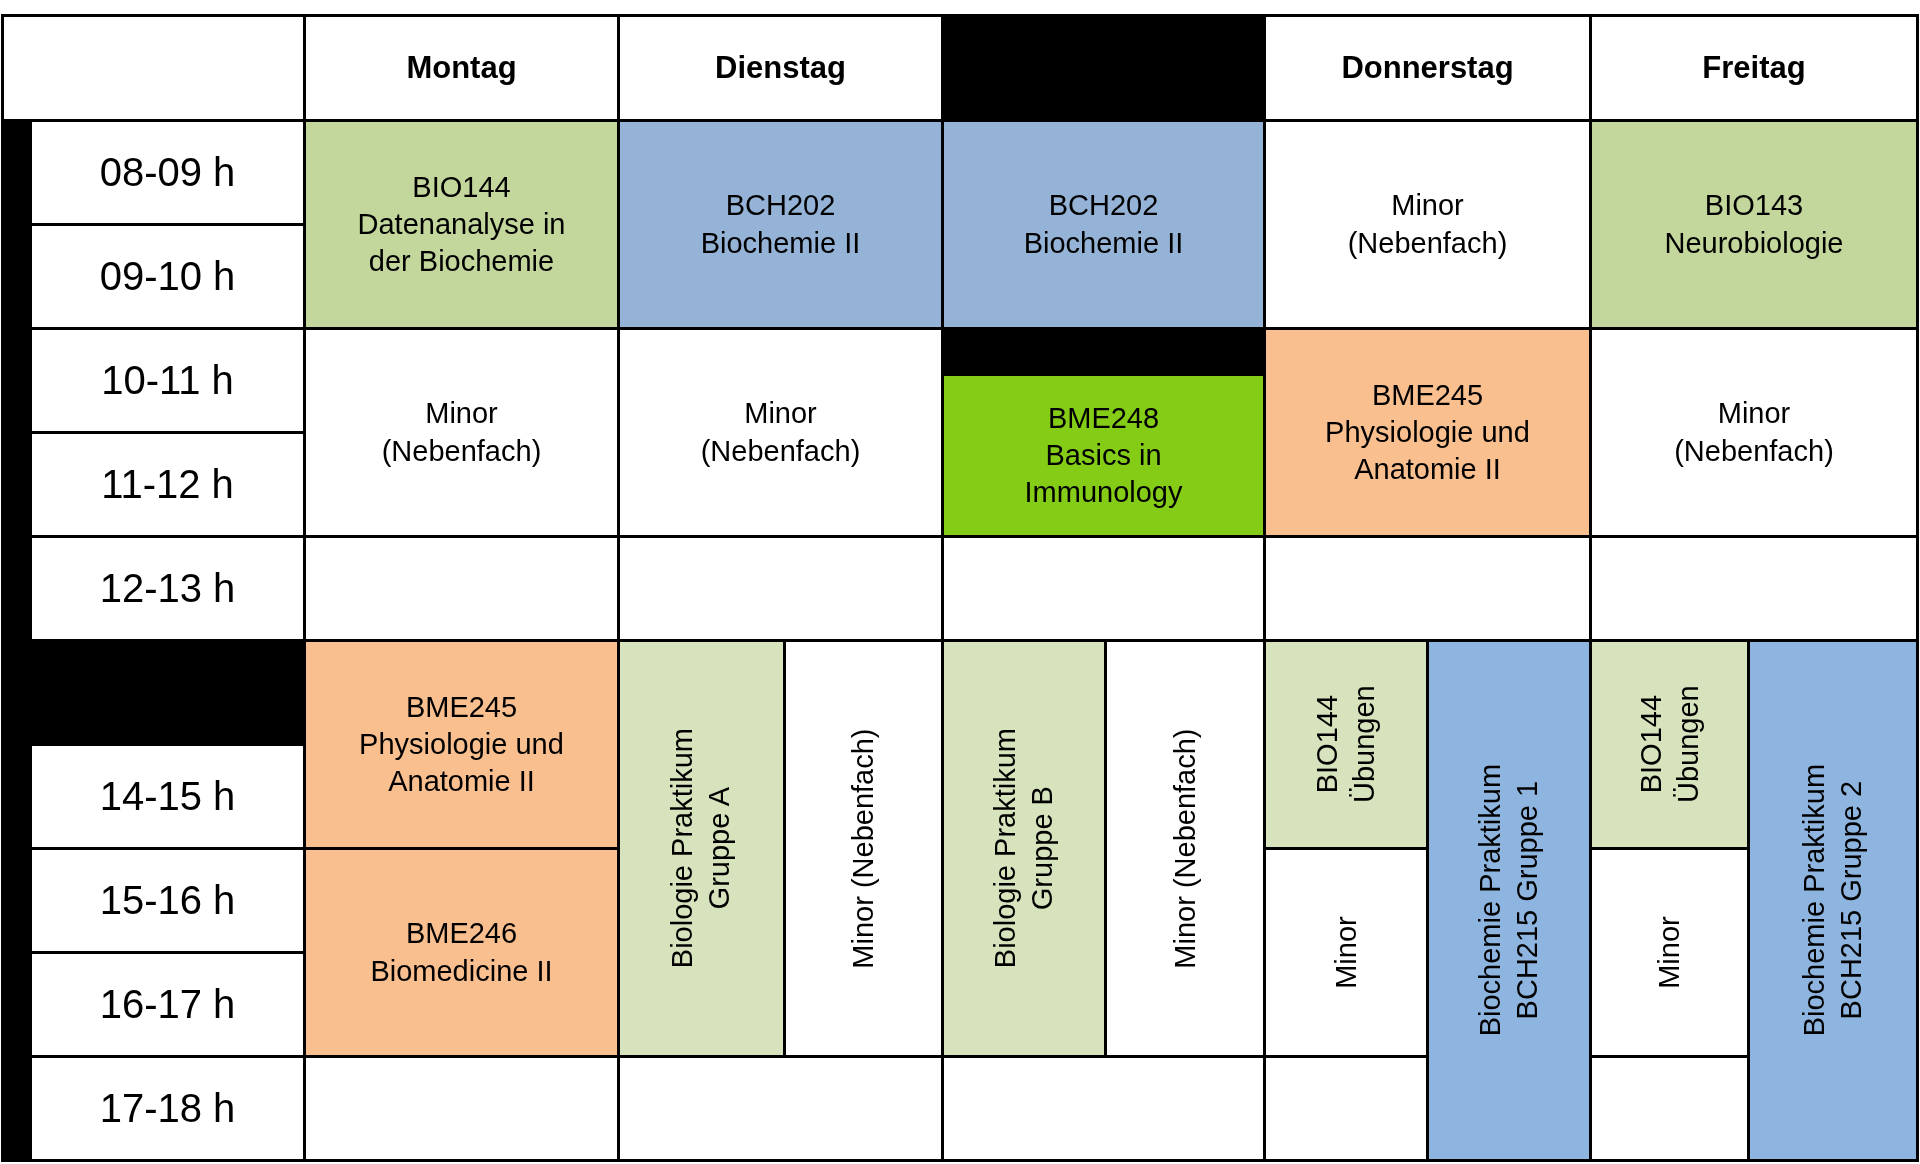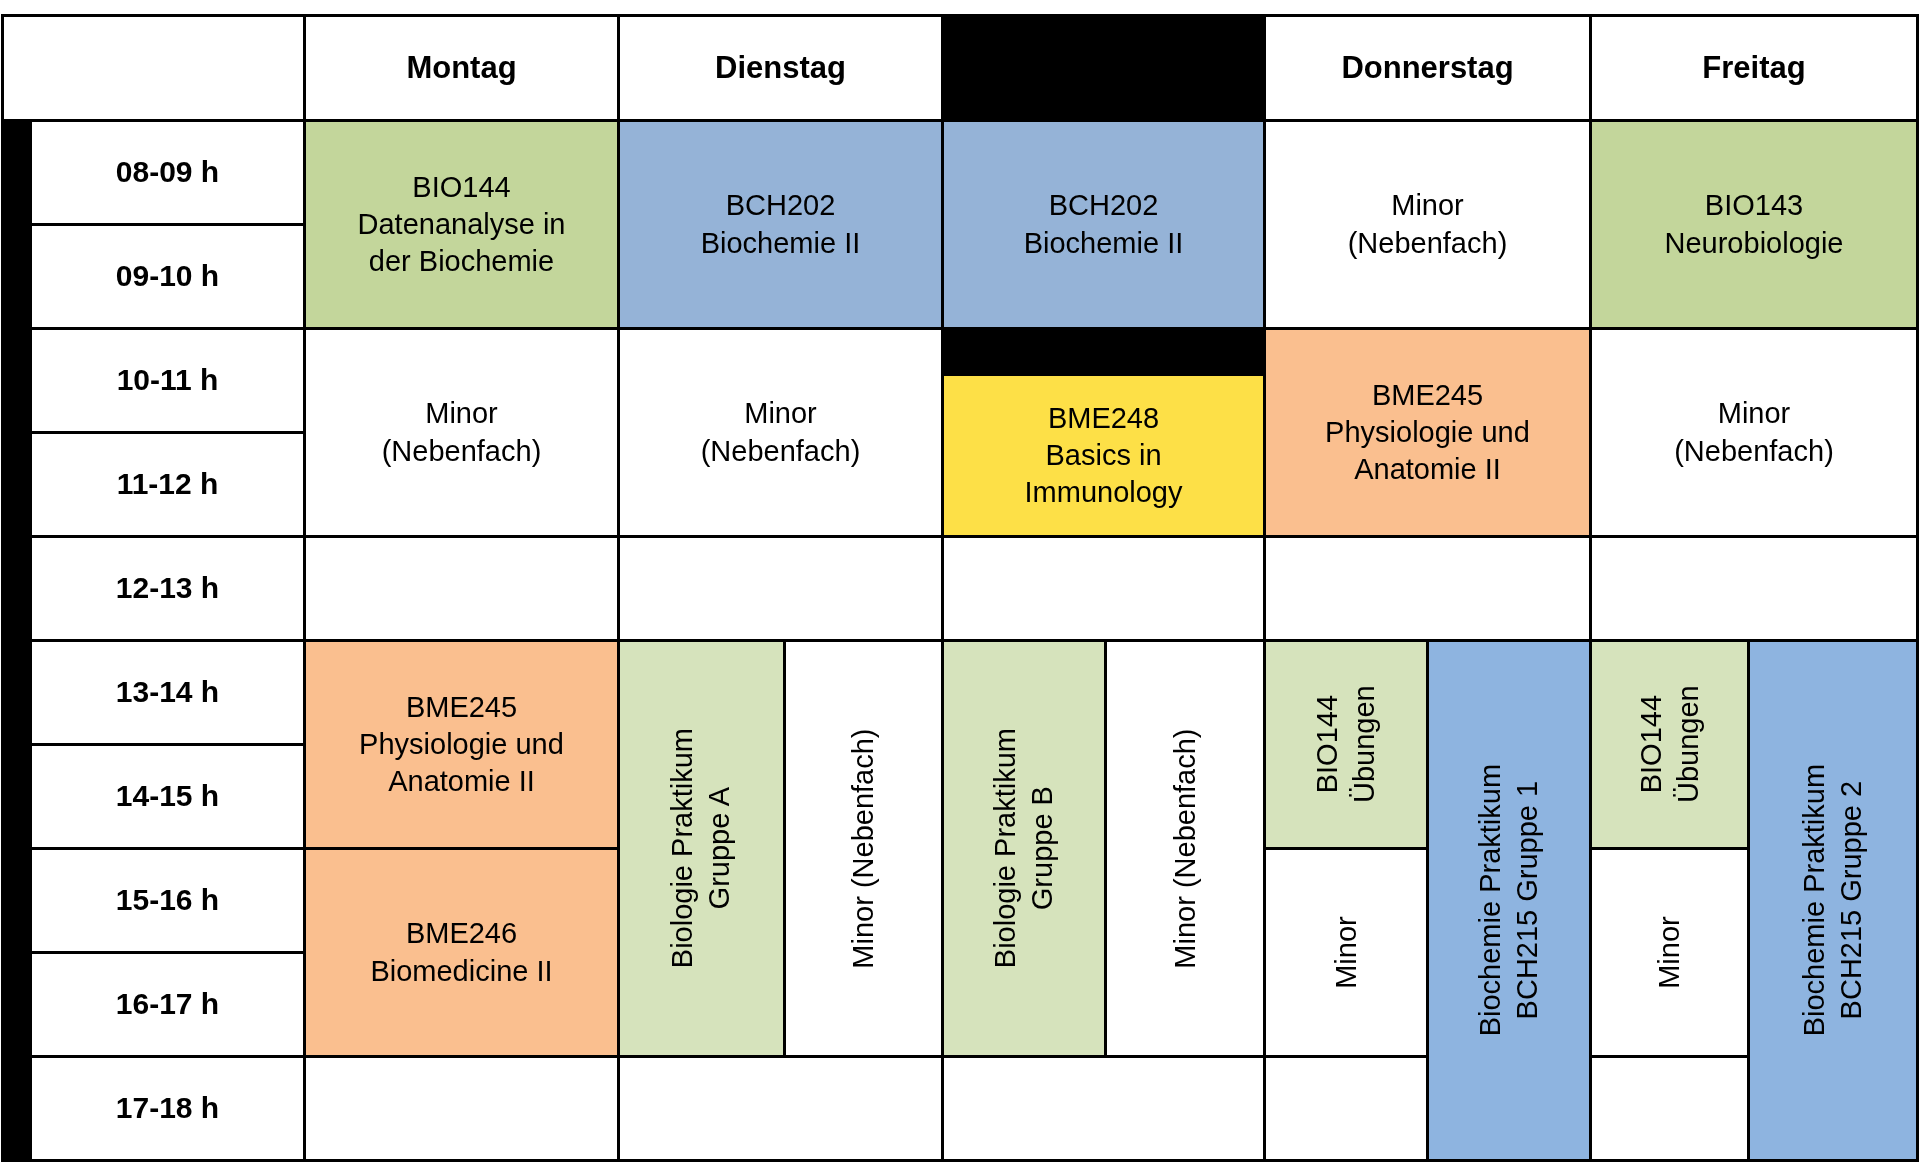--- a/index.html
+++ b/index.html
@@ -33,22 +33,22 @@
     text-align: center;
     font-size: 29px;
     line-height: 1.28;
   }
   .cell span { display: block; }
   .hdr {
     font-weight: bold;
     font-size: 31px;
   }
   .time {
-    font-weight: bold;
-    font-size: 30px;
+    font-weight: normal;
+    font-size: 40px;
     margin-left: 28px;
   }
   .vcell { overflow: visible; }
   .vtext {
     transform: rotate(-90deg);
     white-space: nowrap;
     text-align: center;
   }
   .vtext span { display: block; }
 </style>
@@ -62,21 +62,20 @@
     <div class="cell hdr" style="grid-area:1/2/2/3">Montag</div>
     <div class="cell hdr" style="grid-area:1/3/2/5">Dienstag</div>
     <div class="cell hdr" style="grid-area:1/7/2/9">Donnerstag</div>
     <div class="cell hdr" style="grid-area:1/9/2/11">Freitag</div>
 
     <div class="cell time" style="grid-area:2/1/3/2">08-09 h</div>
     <div class="cell time" style="grid-area:3/1/4/2">09-10 h</div>
     <div class="cell time" style="grid-area:4/1/5/2">10-11 h</div>
     <div class="cell time" style="grid-area:5/1/6/2">11-12 h</div>
     <div class="cell time" style="grid-area:6/1/7/2">12-13 h</div>
-    <div class="cell time" style="grid-area:7/1/8/2">13-14 h</div>
     <div class="cell time" style="grid-area:8/1/9/2">14-15 h</div>
     <div class="cell time" style="grid-area:9/1/10/2">15-16 h</div>
     <div class="cell time" style="grid-area:10/1/11/2">16-17 h</div>
     <div class="cell time" style="grid-area:11/1/12/2">17-18 h</div>
 
     <div class="cell" style="grid-area: 2 / 2 / 4 / 3; background: rgb(195, 214, 155);">
       <span>BIO144</span>
       <span>Datenanalyse in</span>
       <span>der Biochemie</span>
     </div>
@@ -115,21 +114,21 @@
       <div class="vtext">
         <span>Minor (Nebenfach)</span>
       </div>
     </div>
     <div class="cell" style="grid-area:11/3/12/5"></div>
 
     <div class="cell" style="grid-area: 2 / 5 / 4 / 7; background: rgb(149, 179, 215);">
       <span>BCH202</span>
       <span>Biochemie II</span>
     </div>
-    <div class="cell" style="grid-area: 4 / 5 / 6 / 7; background: #fde047; margin-top: 46px;">
+    <div class="cell" style="grid-area: 4 / 5 / 6 / 7; background: #84cc16; margin-top: 46px;">
       <span>BME248</span>
       <span>Basics in</span>
       <span>Immunology</span>
     </div>
     <div class="cell" style="grid-area:6/5/7/7"></div>
     <div class="cell vcell" style="grid-area: 7 / 5 / 11 / 6; background: rgb(214, 227, 188);">
       <div class="vtext">
         <span>Biologie Praktikum</span>
         <span>Gruppe B</span>
       </div>

